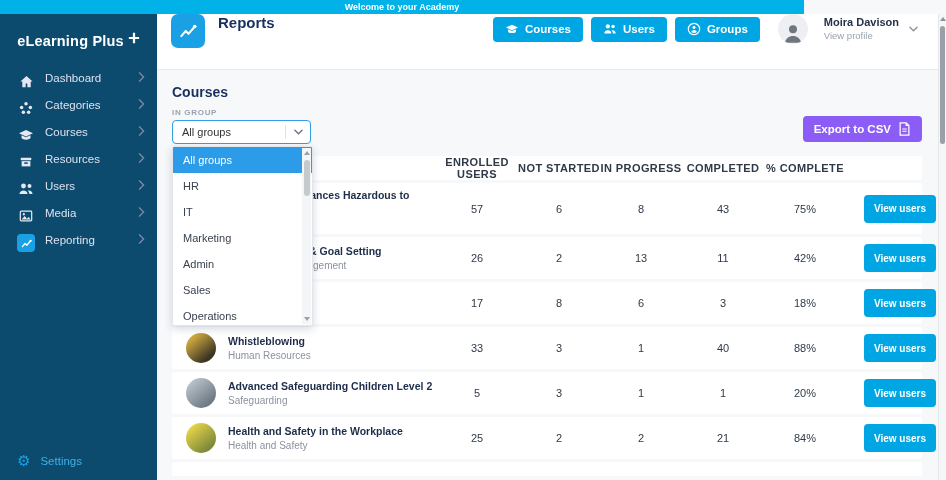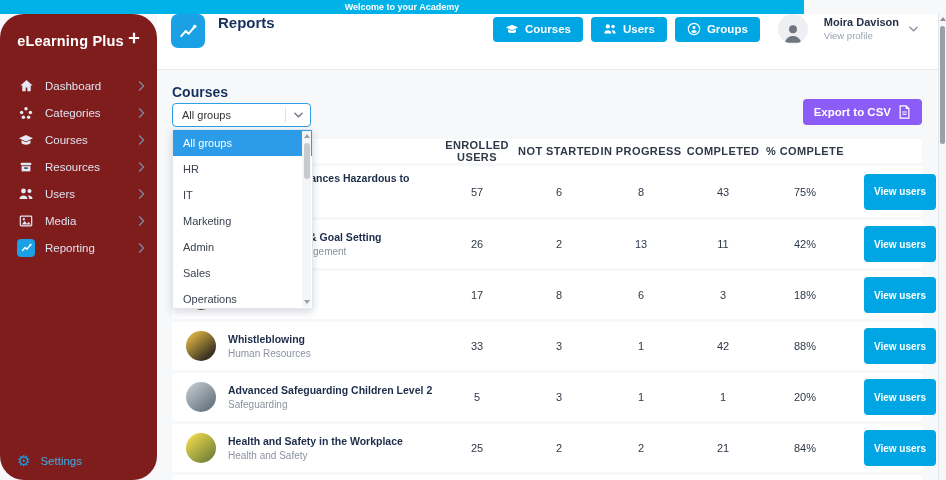--- a/index.html
+++ b/index.html
@@ -5,26 +5,26 @@
   * { box-sizing: border-box; margin: 0; padding: 0; }
   html,body { width:946px; height:480px; }
   body { font-family:"Liberation Sans", sans-serif; background:#f7f8fa; }
   .app { position:relative; width:946px; height:480px; overflow:hidden; background:#f7f8fa; }
 
   
   .welcome-bar { position:absolute; top:0; left:0; width:804px; height:14px; background:#00b2e8;
     color:#fff; font-size:9px; font-weight:bold; display:flex; align-items:center; justify-content:center; }
 
   
-  .sidebar { position:absolute; top:14px; left:0; width:157px; height:466px; background:#7f1d1d;border-radius:24px; }
+  .sidebar { position:absolute; top:14px; left:0; width:157px; height:466px; background:#0c4a6e; }
   .logo { height:54px; display:flex; align-items:center; justify-content:center; gap:4px;
     color:#fff; font-size:14.5px; font-weight:bold; letter-spacing:.2px; }
   .logo .plus { display:flex; margin-top:-6px; }
   .side-nav { margin-top:4px; }
-  .side-item { display:flex; align-items:center; height:27px; padding:0 12px 0 17px;
+  .side-item { display:flex; align-items:flex-start; height:27px; padding:0 12px 0 17px;
     color:#dde2ee; font-size:11.5px; cursor:pointer; }
   .side-item .ic { width:18px; height:18px; margin-right:10px; display:flex; align-items:center; justify-content:center; flex:0 0 auto; }
   .side-item .ic.boxed { background:#1aa0e4; border-radius:4px; }
   .side-item .lbl { white-space:nowrap; }
   .side-item .chev { margin-left:auto; display:flex; }
   .settings-row { position:absolute; bottom:12px; left:17px; display:flex; align-items:center; gap:10px;
     color:#3fb0e8; font-size:11.5px; cursor:pointer; }
   .gear { color:#1aa0e4; font-size:15px; line-height:1; }
 
   
@@ -87,21 +87,21 @@
   .thumb.t1 { background:linear-gradient(140deg,#e0a34c 15%,#8a5a2a 80%); }
   .thumb.t2 { background:linear-gradient(140deg,#5a93c2 15%,#2a5a8a 80%); }
   .thumb.t3 { background:linear-gradient(140deg,#c2766a 15%,#7a3a2a 80%); }
   .thumb.t4 { background:linear-gradient(140deg,#caa53f 20%,#3d3524 78%); }
   .thumb.t5 { background:linear-gradient(140deg,#b9c2c9 15%,#6e7a84 80%); }
   .thumb.t6 { background:linear-gradient(140deg,#e6d34a 15%,#7d8a3a 80%); }
   .course-meta { min-width:0; }
   .course-name { font-size:10.5px; font-weight:bold; color:#1d2d49; line-height:1.25; }
   .course-cat { font-size:10px; color:#8b929e; margin-top:2px; }
   .view-btn { background:#00a6e3; color:#fff; border:none; border-radius:4px; font-family:inherit;
-    font-size:10px; font-weight:bold; height:36px; padding:0 10px; cursor:pointer; }
+    font-size:10px; font-weight:bold; height:28px; padding:0 10px; cursor:pointer; }
 
   
   .pg-scroll { position:absolute; right:0; top:14px; width:8px; height:466px; background:#f5f6f7;
     border-left:1px solid #e4e6e9; z-index:60; }
   .pg-arrow { width:0; height:0; border-left:3px solid transparent; border-right:3px solid transparent;
     border-bottom:4px solid #8c929b; margin:3px auto 0; }
   .pg-thumb { position:absolute; top:12px; left:1px; width:5px; height:118px; background:#9aa0a8;
     border-radius:3px; cursor:pointer; }
 </style>
 </head>
@@ -286,20 +286,21 @@
       <span class="chev-down">
         <svg width="9" height="6" viewBox="0 0 10 6">
             <path d="M1 1l4 4 4-4" fill="none" stroke="#8a93a0" stroke-width="1.5" stroke-linecap="round"></path>
           </svg>
       </span>
     </div>
   </div>
 
   <div class="content">
     <div class="section-title">Courses</div>
+    <div class="filter-label">IN GROUP</div>
 
     <div class="filter-row">
       <div class="select-box">
         <span>All groups</span>
         <span class="sel-div"></span>
         <span class="sel-chev">
           <svg width="9" height="6" viewBox="0 0 10 6">
               <path d="M1 1l4 4 4-4" fill="none" stroke="#6c7683" stroke-width="1.5" stroke-linecap="round"></path>
             </svg>
         </span>
@@ -401,21 +402,21 @@
         <div class="c-course">
           <div class="thumb t4"></div>
           <div class="course-meta">
             <div class="course-name">Whistleblowing</div>
             <div class="course-cat">Human Resources</div>
           </div>
         </div>
         <div class="c-num">33</div>
         <div class="c-num">3</div>
         <div class="c-num">1</div>
-        <div class="c-num">42</div>
+        <div class="c-num">40</div>
         <div class="c-num">88%</div>
         <div class="c-action">
             <button class="view-btn">View users</button>
           </div>
       </div>
 
       <div class="t-row">
         <div class="c-course">
           <div class="thumb t5"></div>
           <div class="course-meta">

